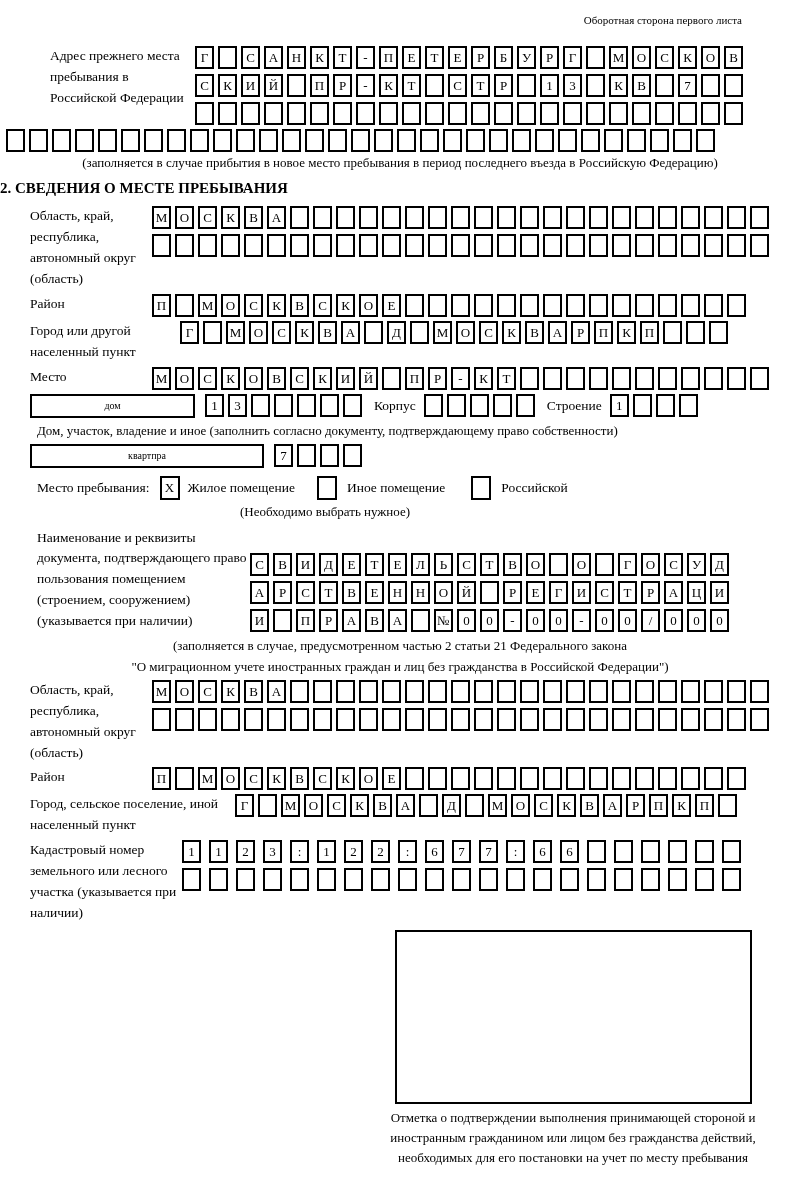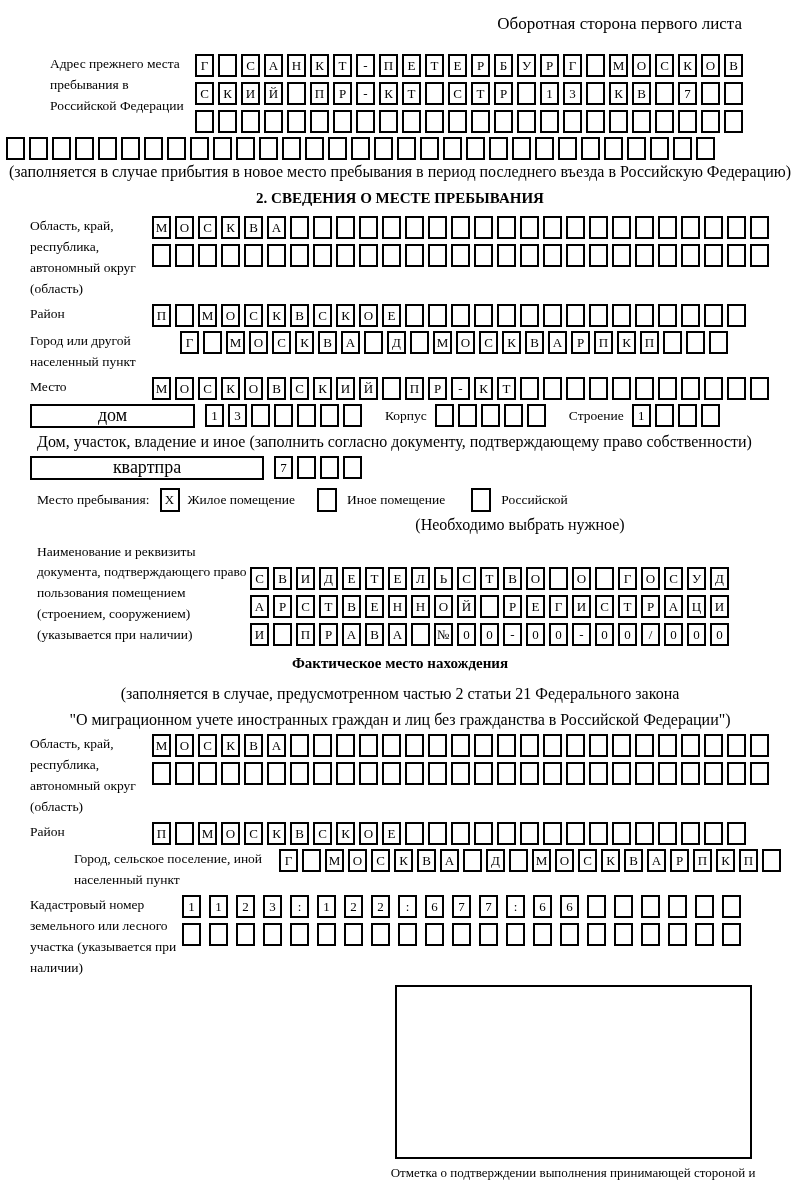--- a/index.html
+++ b/index.html
@@ -3,59 +3,59 @@
 <meta charset="utf-8">
 <style>
   * { margin:0; padding:0; box-sizing:border-box; }
   html,body { background:#fff; }
   body {
     width:800px; height:1180px; overflow:hidden;
     font-family:"Liberation Serif", serif; color:#000;
     position:relative;
   }
   .page { width:800px; height:1180px; padding-top:14px; }
-  .hdr { text-align:right; padding-right:58px; font-size:17px; margin-bottom:20px; }
+  .hdr { text-align:right; padding-right:58px; font-size:11px; margin-bottom:20px; }
 
   .field { display:flex; align-items:flex-start; margin-left:30px; margin-bottom:4px; }
   .lbl { font-size:13.5px; line-height:1.55; flex-shrink:0; }
   .w145 { width:145px;margin-left:20px; } .w122 { width:122px; } .w150 { width:150px; }
-  .w210 { width:213px; } .w200 { width:205px;margin-left:44px; } .w152 { width:152px; }
+  .w210 { width:213px; } .w200 { width:205px; } .w152 { width:152px; }
   .rows { display:flex; flex-direction:column; gap:5px; }
 
   .cellrow { display:flex; }
   .cell {
     width:19px; height:23px; border:2px solid #000; margin-right:4px;
     display:inline-flex; align-items:center; justify-content:center;
     font-size:13px; line-height:1; flex-shrink:0; background:#fff;
   }
   .g8 .cell { margin-right:8px; }
 
   .fullrow { margin-left:6px; margin-bottom:3px; }
-  .cap { font-size:16px; }
+  .cap { font-size:13px; }
   .center { text-align:center; }
   .left { margin-left:37px; margin-bottom:5px; }
-  .sect-title { text-align:center; font-weight:bold; font-size:15px; margin:9px 0 9px 0; }
+  .sect-title { font-weight:bold; font-size:15px; margin:9px 0 9px 0; }
 
   .domrow { display:flex; align-items:center; margin-left:30px; margin-bottom:5px; }
   .widebox {
     border:2px solid #000; height:24px; display:flex; align-items:center;
-    justify-content:center; font-size:18px; flex-shrink:0; background:#fff;
+    justify-content:center; font-size:10px; flex-shrink:0; background:#fff;
   }
   .bw165 { width:165px; margin-right:10px; }
   .bw195 { width:234px; margin-right:10px; }
-  .inl-lbl { font-size:13.5px; margin:0 8px 0 19px; white-space:nowrap; }
+  .inl-lbl { font-size:13.5px; margin:0 8px 0 8px; white-space:nowrap; }
 
   .resrow { display:flex; align-items:center; margin-left:37px; margin-top:8px; margin-bottom:4px; font-size:13.5px; }
   .cb {
     width:20px; height:24px; border:2px solid #000; display:inline-flex;
     align-items:center; justify-content:center; font-size:13px; flex-shrink:0; background:#fff;
   }
   .res-opt { white-space:nowrap; }
   .m-l10 { margin-left:10px; } .m-l8 { margin-left:8px; } .m-l22 { margin-left:22px; } .m-l26 { margin-left:26px; }
-  .choose { margin-left:240px; margin-bottom:8px;text-align:center; }
+  .choose { margin-left:240px; margin-bottom:8px; }
 
   .fact-cap { line-height:1.6;font-family:Liberation Serif, serif; }
   .stampbox { width:357px; height:174px; border:2px solid #000; margin-left:395px; margin-top:6px; background:#fff; }
   .stampcap {
     width:420px; margin-left:363px; margin-top:4px; text-align:center;
     font-size:13px; line-height:1.55;
   }
   .mb8 { margin-bottom:8px; } .mb2 { margin-bottom:2px; }
 </style>
 </head>
@@ -462,21 +462,20 @@
           <span class="cell">0</span>
           <span class="cell">0</span>
           <span class="cell">/</span>
           <span class="cell">0</span>
           <span class="cell">0</span>
           <span class="cell">0</span>
         </div>
     </div>
   </div>
 
-  <div class="sect-title">Фактическое место нахождения</div>
   <div class="cap center fact-cap">(заполняется в случае, предусмотренном частью 2 статьи 21 Федерального закона</div>
   <div class="cap center fact-cap mb2">"О миграционном учете иностранных граждан и лиц без гражданства в Российской Федерации")</div>
 
   <div class="field">
     <div class="lbl w122">Область, край, республика, автономный округ (область)</div>
     <div class="rows">
       <div class="cellrow">
           <span class="cell">М</span>
           <span class="cell">О</span>
           <span class="cell">С</span>

